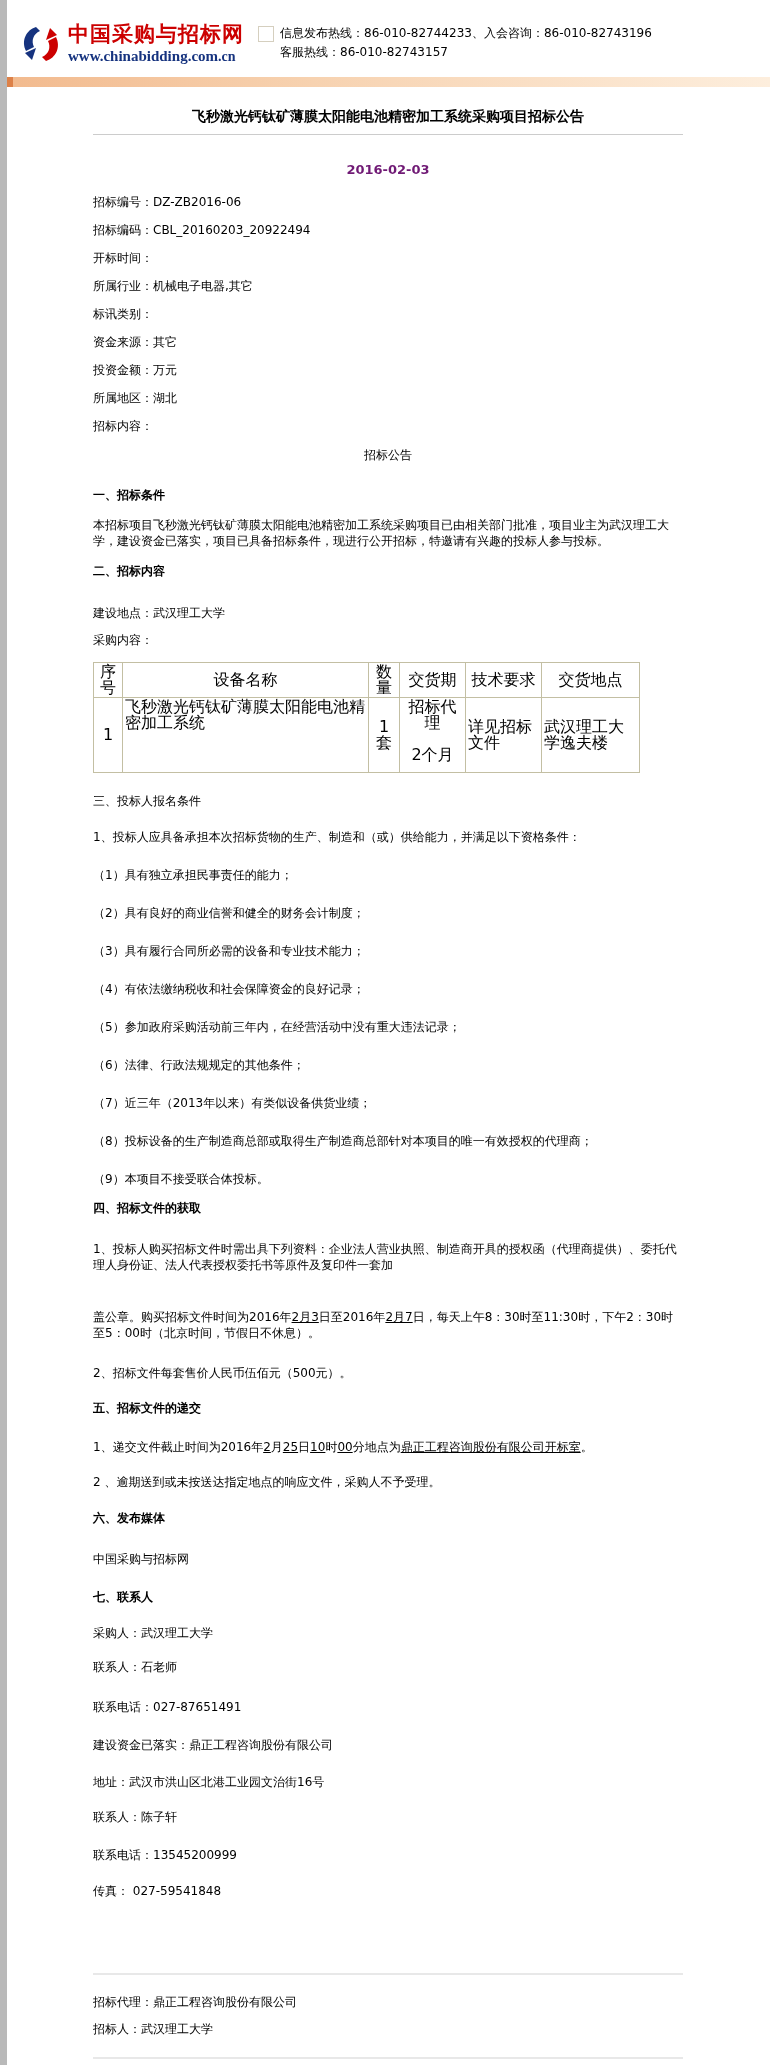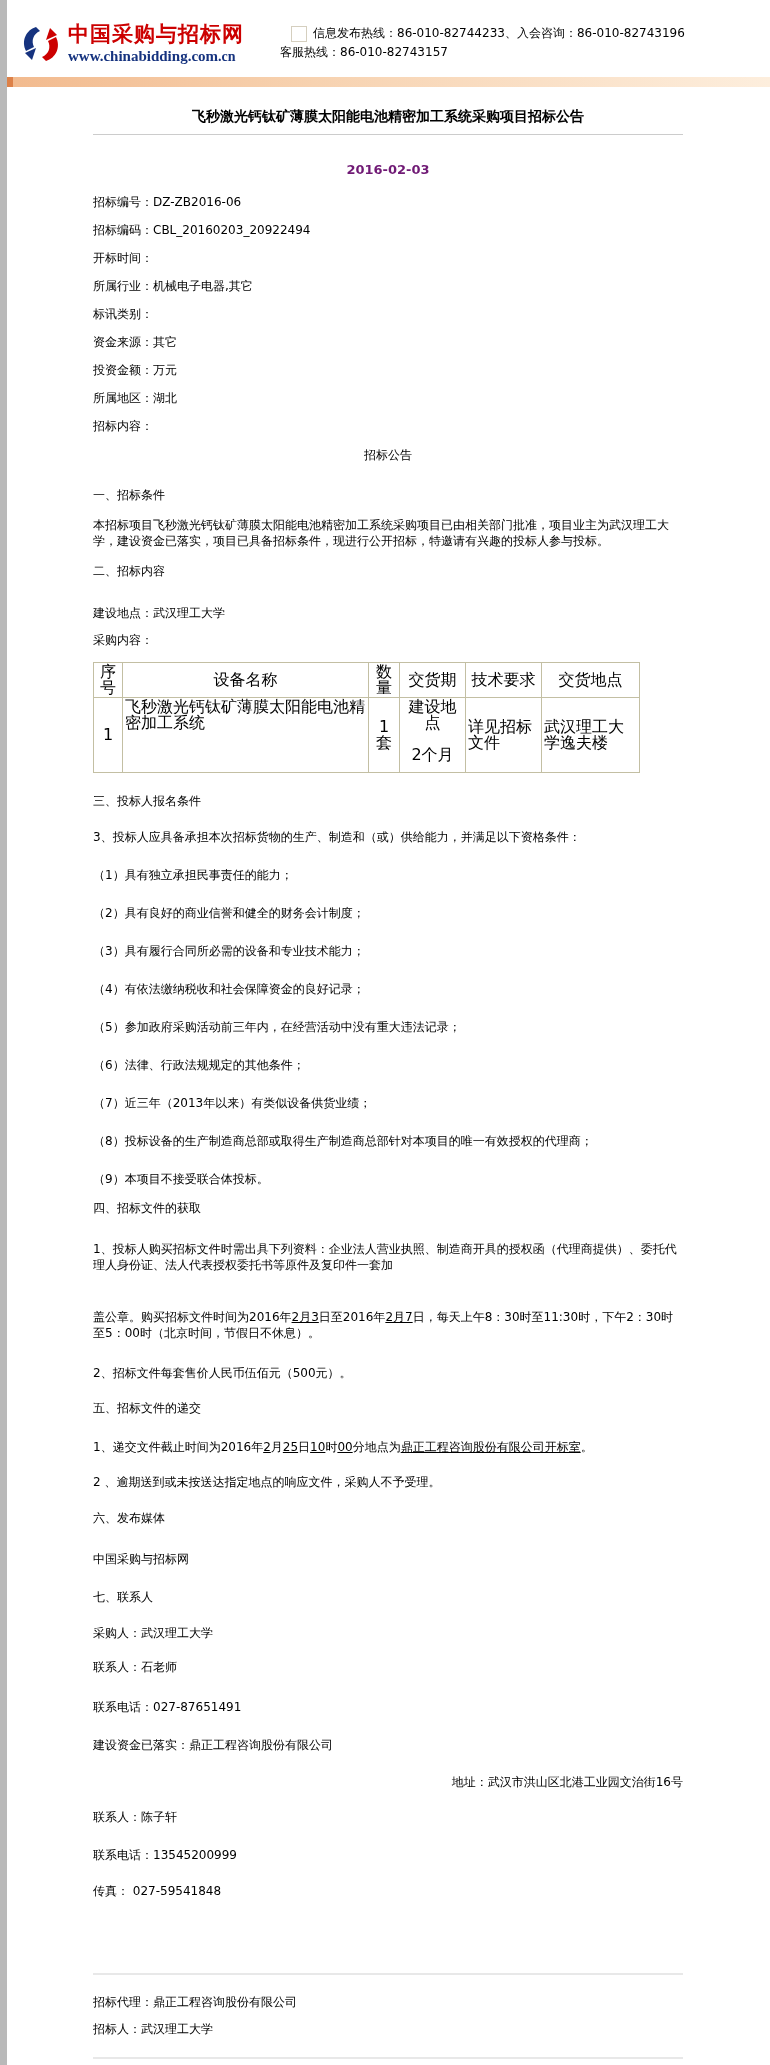--- a/index.html
+++ b/index.html
@@ -8,33 +8,33 @@
   .page{margin-left:7px;width:763px;min-height:2058px;background:#fff;position:relative;padding-bottom:15px;box-sizing:border-box;}
   .top-line{position:absolute;top:2px;left:0;right:0;height:1px;background:#ece3d3;}
   
   .header{position:relative;height:87px;background:#fff;}
   .logo{position:absolute;left:12px;top:22px;display:flex;align-items:flex-start;text-decoration:none;}
   .logo-icon{width:44px;height:44px;margin-right:5px;}
   .logo-text .cn-title{color:#cc0000;font-weight:bold;font-size:21px;line-height:24px;letter-spacing:1px;}
   .logo-text .url{color:#16337f;font-family:"Liberation Serif","DejaVu Serif",serif;font-weight:bold;font-size:15px;line-height:17px;}
   .logo-text .url-suffix{font-weight:900;font-size:14px;}
   .info{position:absolute;left:251px;top:24px;font-size:12px;line-height:19px;color:#000;}
-  .info .row1{display:flex;align-items:center;margin-left:33px;}
+  .info .row1{display:flex;align-items:center;}
   .img-box{display:inline-block;width:14px;height:14px;border:1px solid #d5cfbf;background:#fff;margin-right:6px;flex:0 0 auto;}
   .info .row2{padding-left:22px;}
   .band{position:absolute;bottom:0;left:0;right:0;height:10px;background:linear-gradient(90deg,#f2ba8e 0%,#f7d2b0 40%,#fdeedd 100%);}
   .band::before{content:"";position:absolute;left:0;top:0;width:6px;height:10px;background:#dd8148;}
   
   .content{margin-left:86px;width:590px;font-size:12px;line-height:16px;}
   .content p{margin:0;}
   .doc-title{text-align:center;font-weight:bold;font-size:14px;line-height:18px;margin-top:20px !important;}
   .title-hr{border:none;border-top:1px solid #cccccc;margin:9px 0 0 0;height:0;}
   .doc-date{text-align:center;color:#701a75;font-weight:bold;font-size:13px;margin-top:27px !important;}
   .center-bold{text-align:center;font-weight:normal;}
-  .sec-h{font-weight:normal;}
+  .sec-h{font-weight:bold;}
   .sec-h.plain{font-weight:normal;}
   .u{text-decoration:underline;}
   
   table.items{border-collapse:collapse;margin-top:14px;table-layout:fixed;width:546px;}
   table.items th,table.items td{border:1px solid #c3bfa3;font-size:16px;font-weight:normal;padding:1px 2px;overflow:hidden;}
   table.items th{height:24px;text-align:center;}
   table.items td{height:72px;}
   td.c-no{text-align:center;vertical-align:middle;}
   td.c-name{vertical-align:top;text-align:left;}
   td.c-qty{vertical-align:middle;text-align:center;}
@@ -118,31 +118,31 @@
         <th>数量</th>
         <th>交货期</th>
         <th>技术要求</th>
         <th>交货地点</th>
       </tr>
       <tr>
         <td class="c-no">1</td>
         <td class="c-name">飞秒激光钙钛矿薄膜太阳能电池精密加工系统</td>
         <td class="c-qty">1套</td>
         <td class="c-del">
-          <div>建设地点</div>
+          <div>招标代理</div>
           <div class="l2">2个月</div>
         </td>
         <td class="c-tech">详见招标文件</td>
         <td class="c-place">武汉理工大学逸夫楼</td>
       </tr>
     </tbody>
       </table>
 
     <p class="sec-h plain" style="margin-top:20px;">三、投标人报名条件</p>
-    <p style="margin-top:20px;">3、投标人应具备承担本次招标货物的生产、制造和（或）供给能力，并满足以下资格条件：</p>
+    <p style="margin-top:20px;">1、投标人应具备承担本次招标货物的生产、制造和（或）供给能力，并满足以下资格条件：</p>
     <p style="margin-top:22px;">（1）具有独立承担民事责任的能力；</p>
     <p style="margin-top:22px;">（2）具有良好的商业信誉和健全的财务会计制度；</p>
     <p style="margin-top:22px;">（3）具有履行合同所必需的设备和专业技术能力；</p>
     <p style="margin-top:22px;">（4）有依法缴纳税收和社会保障资金的良好记录；</p>
     <p style="margin-top:22px;">（5）参加政府采购活动前三年内，在经营活动中没有重大违法记录；</p>
     <p style="margin-top:22px;">（6）法律、行政法规规定的其他条件；</p>
     <p style="margin-top:22px;">（7）近三年（2013年以来）有类似设备供货业绩；</p>
     <p style="margin-top:22px;">（8）投标设备的生产制造商总部或取得生产制造商总部针对本项目的唯一有效授权的代理商；</p>
     <p style="margin-top:22px;">（9）本项目不接受联合体投标。</p>
 
@@ -156,21 +156,21 @@
     <p style="margin-top:19px;">2 、逾期送到或未按送达指定地点的响应文件，采购人不予受理。</p>
 
     <p class="sec-h" style="margin-top:20px;">六、发布媒体</p>
     <p style="margin-top:25px;">中国采购与招标网</p>
 
     <p class="sec-h" style="margin-top:22px;">七、联系人</p>
     <p style="margin-top:20px;">采购人：武汉理工大学</p>
     <p style="margin-top:18px;">联系人：石老师</p>
     <p style="margin-top:24px;">联系电话：027-87651491</p>
     <p style="margin-top:22px;">建设资金已落实：鼎正工程咨询股份有限公司</p>
-    <p style="margin-top:21px;text-align:right;">地址：武汉市洪山区北港工业园文治街16号</p>
+    <p style="margin-top:21px;">地址：武汉市洪山区北港工业园文治街16号</p>
     <p style="margin-top:19px;">联系人：陈子轩</p>
     <p style="margin-top:22px;">联系电话：13545200999</p>
     <p style="margin-top:20px;">传真： 027-59541848</p>
 
     <hr class="footer-hr" style="margin-top:74px;">
     <p style="margin-top:19px;">招标代理：鼎正工程咨询股份有限公司</p>
     <p style="margin-top:11px;">招标人：武汉理工大学</p>
     <hr class="footer-hr" style="margin-top:20px;">
 
   </div>

